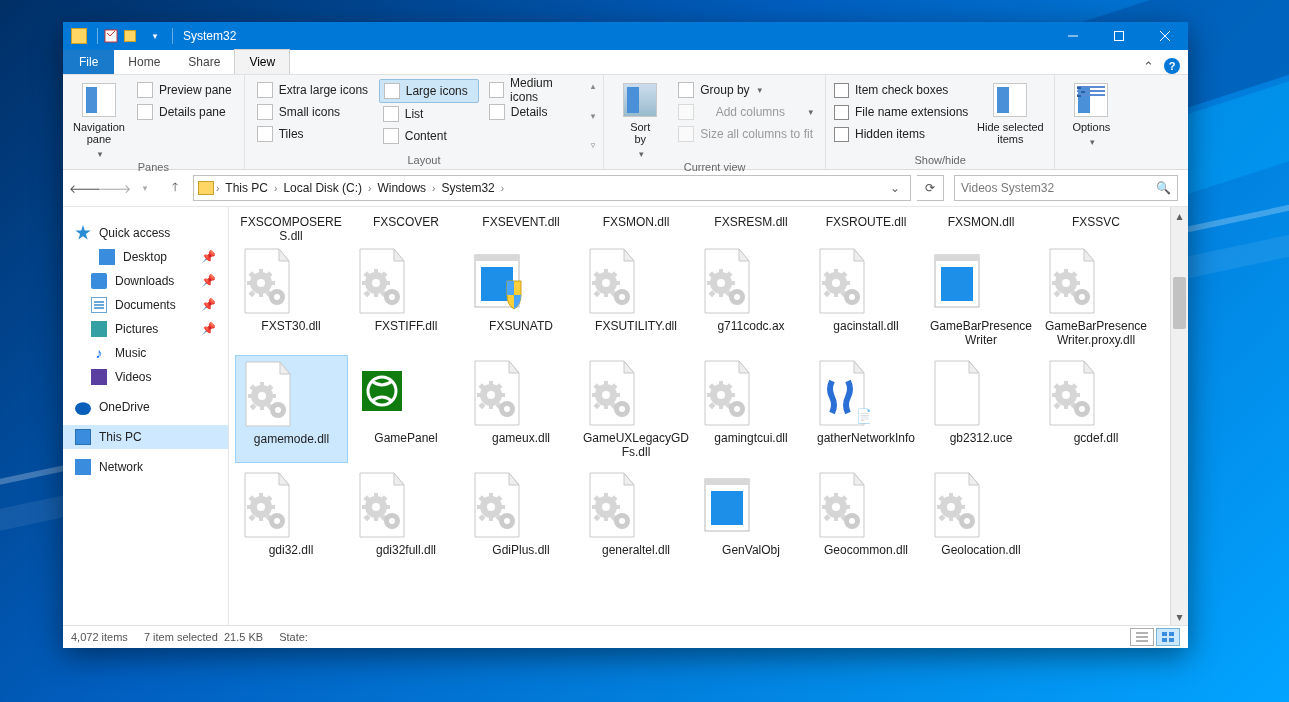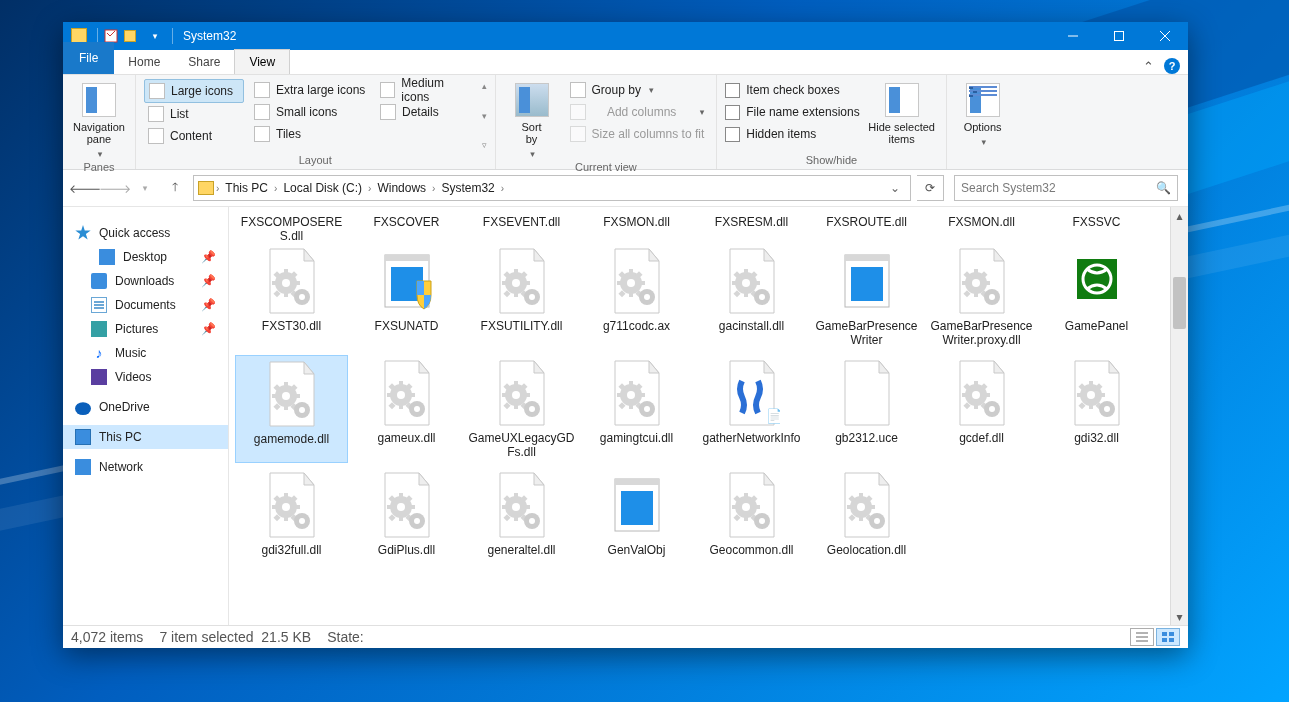--- a/index.html
+++ b/index.html
@@ -22,21 +22,21 @@
   .titlebar .ico.folder{background:#ffd664;border:1px solid #c9a227;box-sizing:border-box;}
   .titlebar .divider{width:1px;height:16px;background:rgba(255,255,255,.4);margin:0 4px;}
   .titlebar .qat-item{width:18px;height:18px;margin-right:4px;display:flex;align-items:center;justify-content:center;}
   .titlebar .title{margin-left:6px;}
   .titlebar .spacer{flex:1;}
   .winbtn{width:46px;height:28px;display:flex;align-items:center;justify-content:center;}
   .winbtn svg{stroke:#fff;stroke-width:1;}
 
   
   .tabrow{height:24px;background:#fff;display:flex;align-items:flex-end;border-bottom:1px solid #e1e1e1;}
-  .filetab{background:#1979ca;color:#fff;height:32px;display:flex;align-items:center;padding:0 16px;}
+  .filetab{background:#1979ca;color:#fff;height:24px;display:flex;align-items:center;padding:0 16px;}
   .tab{height:24px;display:flex;align-items:center;padding:0 14px;color:#444;}
   .tab.active{background:#f3f3f3;border:1px solid #d0d0d0;border-bottom:none;color:#000;}
   .tabrow .right{margin-left:auto;display:flex;align-items:center;padding-right:8px;gap:10px;color:#555;}
   .helpcircle{width:16px;height:16px;border-radius:50%;background:#0078d7;color:#fff;display:flex;align-items:center;justify-content:center;font-size:11px;font-weight:bold;}
 
   
   .ribbon{height:94px;background:#f5f6f7;border-bottom:1px solid #dadbdc;display:flex;}
   .group{border-right:1px solid #e3e3e3;padding:4px 8px 0 8px;display:flex;flex-direction:column;}
   .group .content{flex:1;display:flex;gap:6px;}
   .group .label{text-align:center;font-size:11px;color:#666;padding:2px 0 3px;}
@@ -81,32 +81,32 @@
   .ico-pic{background:#34a0a4;}
   .ico-music{color:#0066ff;font-size:14px;text-align:center;line-height:16px;}
   .ico-video{background:#5a3ea0;}
   .ico-cloud{background:#0a5fbb;clip-path:ellipse(50% 40% at 50% 60%);}
   .ico-pc{background:#3a8dde;border:1px solid #2670b3;box-sizing:border-box;}
   .ico-net{background:#3a8dde;}
 
   .files{flex:1;position:relative;overflow:hidden;}
   .files-inner{position:absolute;inset:0;right:17px;overflow:hidden;padding:4px 0 0 6px;}
   .grid{display:grid;grid-template-columns:repeat(8,115px);gap:4px 0;align-content:start;}
-  .item{width:113px;display:flex;flex-direction:column;align-items:center;padding:2px 2px 4px;box-sizing:border-box;cursor:default;}
+  .item{width:113px;display:flex;flex-direction:column;padding:2px 2px 4px;box-sizing:border-box;cursor:default;}
   .item.sel{background:#cce8ff;border:1px solid #99d1ff;}
   .item .thumb{width:60px;height:72px;display:flex;align-items:center;justify-content:center;margin-bottom:2px;}
   .item .name{font-size:12px;line-height:14px;text-align:center;word-break:break-word;max-width:108px;}
   .row0 .thumb{height:0;} .row0{height:28px;} 
 
   .scrollbar{position:absolute;right:0;top:0;bottom:0;width:17px;background:#f0f0f0;border-left:1px solid #dcdcdc;}
   .scrollbar .thumb{position:absolute;left:2px;right:2px;top:70px;height:52px;background:#c2c2c2;border-radius:2px;}
   .scrollbar .arr{position:absolute;left:0;right:0;height:17px;display:flex;align-items:center;justify-content:center;color:#606060;}
   .scrollbar .up{top:0;} .scrollbar .dn{bottom:0;}
 
-  .statusbar{height:22px;border-top:1px solid #e0e0e0;display:flex;align-items:center;padding:0 8px;font-size:14px;color:#555;gap:16px;background:#fff;}
+  .statusbar{height:22px;border-top:1px solid #e0e0e0;display:flex;align-items:center;padding:0 8px;font-size:11px;color:#555;gap:16px;background:#fff;}
   .statusbar .views{margin-left:auto;display:flex;gap:2px;}
   .viewbtn{width:22px;height:16px;border:1px solid #adadad;background:#fff;display:flex;align-items:center;justify-content:center;}
   .viewbtn.active{background:#cce8ff;border-color:#7bb3e0;}
 
   
   .file-dll{width:56px;height:68px;}
   .file-generic{width:56px;height:68px;}
 </style>
 </head>
 <body>
@@ -166,52 +166,62 @@
   <div class="ribbon">
 
     <div class="group">
       <div class="content">
         <div class="bigbtn">
           <div class="glyph"></div>
           <div class="txt" style="white-space:pre-line">Navigation
 pane</div>
           <span class="dropdown-caret">▾</span>
         </div>
+        <div class="col">
+          <div class="smallbtn">
+              <span class="glyph"></span>
+              <span>Preview pane</span>
+            </div>
+          <div class="smallbtn">
+              <span class="glyph"></span>
+              <span>Details pane</span>
+            </div>
+        </div>
       </div>
       <div class="label">Panes</div>
     </div>
 
     <div class="group" style="min-width:340px">
       <div class="content">
+        <div class="col" style="width:120px">
+          <div class="smallbtn">
+              <span class="glyph"></span>
+              <span>Extra large icons</span>
+            </div>
+          <div class="smallbtn">
+              <span class="glyph"></span>
+              <span>Small icons</span>
+            </div>
+          <div class="smallbtn">
+              <span class="glyph"></span>
+              <span>Tiles</span>
+            </div>
+        </div>
         <div class="col" style="width:100px">
           <div class="smallbtn active">
               <span class="glyph"></span>
               <span>Large icons</span>
             </div>
           <div class="smallbtn">
               <span class="glyph"></span>
               <span>List</span>
             </div>
           <div class="smallbtn">
               <span class="glyph"></span>
               <span>Content</span>
-            </div>
-        </div>
-        <div class="col" style="width:120px">
-          <div class="smallbtn">
-              <span class="glyph"></span>
-              <span>Extra large icons</span>
-            </div>
-          <div class="smallbtn">
-              <span class="glyph"></span>
-              <span>Small icons</span>
-            </div>
-          <div class="smallbtn">
-              <span class="glyph"></span>
-              <span>Tiles</span>
             </div>
         </div>
         <div class="col" style="width:100px">
           <div class="smallbtn">
               <span class="glyph"></span>
               <span>Medium icons</span>
             </div>
           <div class="smallbtn">
               <span class="glyph"></span>
               <span>Details</span>
@@ -309,21 +319,21 @@
           <span class="chev">›</span>
           <span class="seg">Windows</span>
           <span class="chev">›</span>
           <span class="seg">System32</span>
           <span class="chev">›</span>
         </span>
       <span class="addr-drop" style="margin-left:auto">⌄</span>
     </div>
     <div class="refresh">⟳</div>
     <div class="searchbox">
-      <span>Search System32</span>
+      <span>Videos System32</span>
       <span class="sicon">🔍</span>
     </div>
   </div>
 
   <div class="main">
 
     <div class="sidebar">
       <div class="sbgroup">
         <div class="sbitem">
             <span class="ico ico-star"></span>
@@ -418,20 +428,29 @@
                 <svg class="file-dll" viewBox="0 0 56 68">
                   <use href="#page"></use>
                   <use href="#gears"></use>
                 </svg>
               </div>
               <div class="name">FXST30.dll</div>
             </div>
             <div class="item">
               <div class="thumb">
                 <svg class="file-dll" viewBox="0 0 56 68">
+                  <use href="#page"></use>
+                  <use href="#gears"></use>
+                </svg>
+              </div>
+              <div class="name">FXSTIFF.dll</div>
+            </div>
+            <div class="item">
+              <div class="thumb">
+                <svg class="file-dll" viewBox="0 0 56 68">
                   <use href="#appwin"></use>
                   <path d="M38 34 L52 34 L52 48 Q52 58 45 62 Q38 58 38 48 Z" fill="#ffce3b" stroke="#caa21a"></path>
                   <path d="M38 34 H45 V48 H38 Z" fill="#4aa6ff"></path>
                   <path d="M45 48 H52 V48 Q52 58 45 62 Z" fill="#4aa6ff"></path>
                 </svg>
               </div>
               <div class="name">FXSUNATD</div>
             </div>
             <div class="item">
               <div class="thumb">
@@ -470,38 +489,38 @@
             </div>
             <div class="item">
               <div class="thumb">
                 <svg class="file-dll" viewBox="0 0 56 68">
                   <use href="#page"></use>
                   <use href="#gears"></use>
                 </svg>
               </div>
               <div class="name">GameBarPresenceWriter.proxy.dll</div>
             </div>
+            <div class="item sel">
+              <div class="thumb">
+                <svg class="file-dll" viewBox="0 0 56 68">
+                  <use href="#page"></use>
+                  <use href="#gears"></use>
+                </svg>
+              </div>
+              <div class="name">gamemode.dll</div>
+            </div>
             <div class="item">
               <div class="thumb">
                 <svg class="file-dll" viewBox="0 0 56 68">
                   <rect x="8" y="12" width="40" height="40" fill="#107c10"></rect>
                   <circle cx="28" cy="32" r="14" fill="none" stroke="#fff" stroke-width="3"></circle>
                   <path d="M18 22 Q28 30 38 22 M18 42 Q28 34 38 42" stroke="#fff" stroke-width="3" fill="none"></path>
                 </svg>
               </div>
               <div class="name">GamePanel</div>
-            </div>
-            <div class="item sel">
-              <div class="thumb">
-                <svg class="file-dll" viewBox="0 0 56 68">
-                  <use href="#page"></use>
-                  <use href="#gears"></use>
-                </svg>
-              </div>
-              <div class="name">gamemode.dll</div>
             </div>
             <div class="item">
               <div class="thumb">
                 <svg class="file-dll" viewBox="0 0 56 68">
                   <use href="#page"></use>
                   <use href="#gears"></use>
                 </svg>
               </div>
               <div class="name">gameux.dll</div>
             </div>

